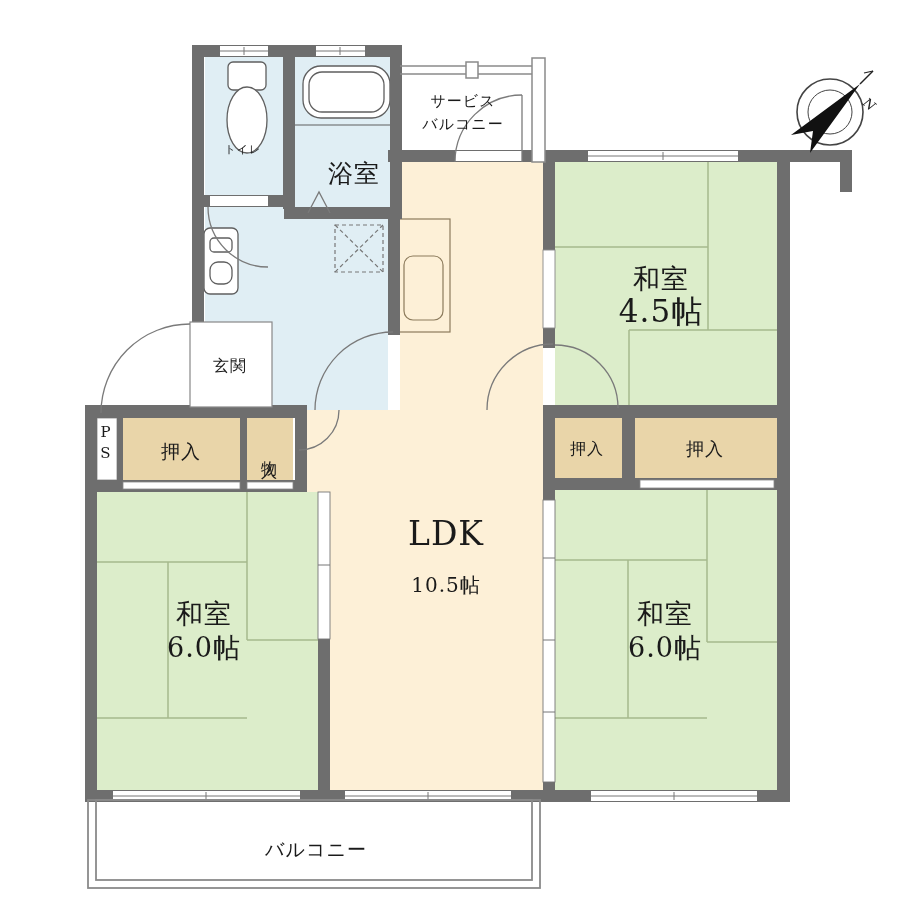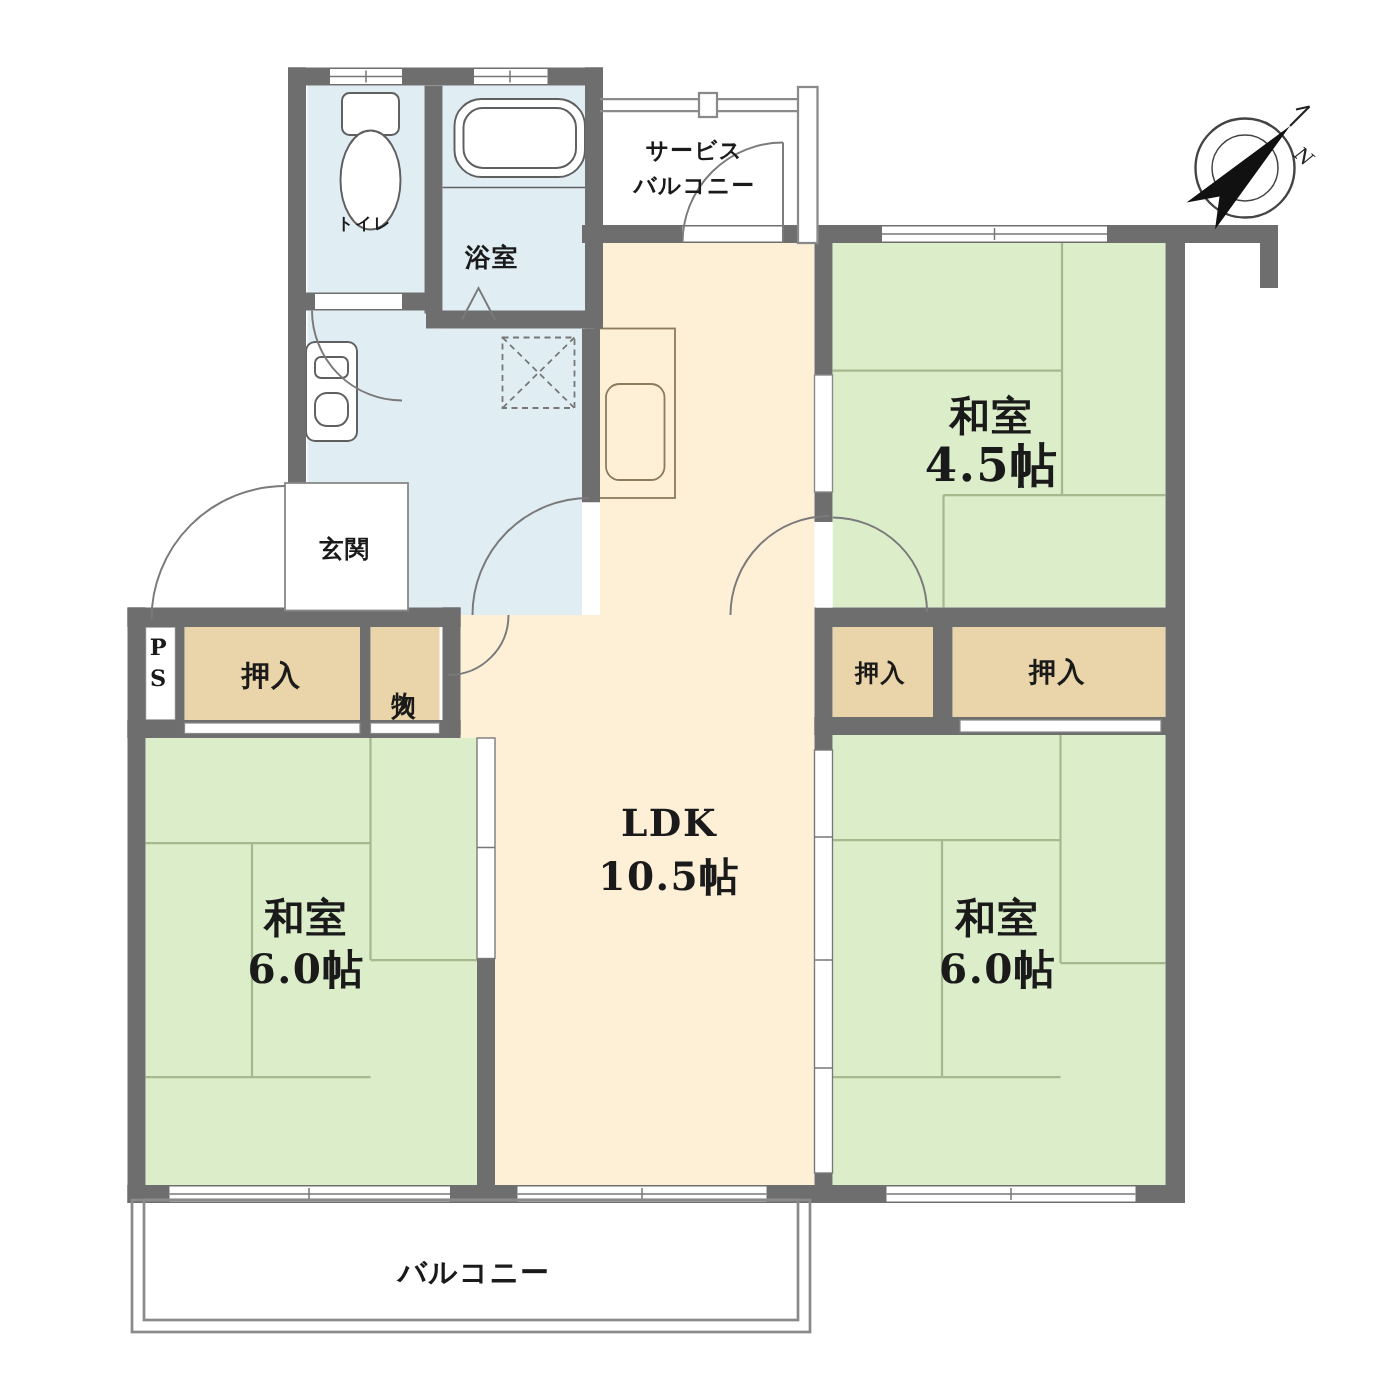--- a/index.html
+++ b/index.html
@@ -1,20 +1,20 @@
 <!DOCTYPE html>
 <html style="--wall: #6e6e6e; --tatami: #dcedca; --tatami_line: #a6b88d; --floor: #fdf0d7; --wet_area: #e0eef4; --closet: #e9d5a9; --outline: #6b6b6b; --text: #1a1a1a;"><head>
 <meta charset="utf-8">
 <style>
   html,body{margin:0;padding:0;background:#fff;}
   #plan{position:relative;width:920px;height:920px;background:#fff;overflow:hidden;
         font-family:"DejaVu Serif","Liberation Serif",serif;color:var(--text,#1a1a1a);}
   #plan svg{position:absolute;left:0;top:0;}
   .lbl{position:absolute;transform:translate(-50%,-50%);white-space:nowrap;
-       font-weight:700;color:var(--text,#1a1a1a);line-height:1;letter-spacing:1px;}
+       font-weight:400;color:var(--text,#1a1a1a);line-height:1;letter-spacing:1px;}
   .vert{writing-mode:vertical-rl;text-orientation:upright;letter-spacing:2px;}
 </style>
 </head>
 <body>
 
 <div id="plan">
 
 <svg width="920" height="920" viewBox="0 0 920 920">
 
   <g>
@@ -196,32 +196,32 @@
     <circle cx="830" cy="112" r="33" fill="none" stroke="#444" stroke-width="1.6"></circle>
     <circle cx="830" cy="112" r="22" fill="none" stroke="#444" stroke-width="1"></circle>
     <polygon points="860,84 810,153 813,131 791,135" fill="#111"></polygon>
     <line x1="860" y1="84" x2="873" y2="71" stroke="#222" stroke-width="1.4"></line>
     <line x1="873" y1="71" x2="864" y2="73" stroke="#222" stroke-width="1.2"></line>
     <text x="862" y="104" font-size="13" font-style="italic" fill="#222" transform="rotate(40 862 104)">N</text>
   </g>
 </svg>
 
   <div class="lbl" style="left:243px;top:149px;font-size:11px">トイレ</div>
-  <div class="lbl" style="left:328px;top:173px;font-size:17px">浴室</div>
+  <div class="lbl" style="left:354px;top:173px;font-size:25px">浴室</div>
   <div class="lbl" style="left:463px;top:101px;font-size:15px">サービス</div>
   <div class="lbl" style="left:463px;top:124px;font-size:15px">バルコニー</div>
   <div class="lbl" style="left:661px;top:278px;font-size:27px">和室</div>
   <div class="lbl" style="left:661px;top:311px;font-size:31px">4.5帖</div>
   <div class="lbl" style="left:230px;top:366px;font-size:16px">玄関</div>
   <div class="lbl" style="left:106px;top:432px;font-size:15px">P</div>
   <div class="lbl" style="left:106px;top:453px;font-size:15px">S</div>
   <div class="lbl" style="left:181px;top:451px;font-size:19px">押入</div>
   <div class="lbl vert" style="left:269px;top:450px;font-size:16px">物入</div>
   <div class="lbl" style="left:587px;top:449px;font-size:16px">押入</div>
   <div class="lbl" style="left:705px;top:449px;font-size:18px">押入</div>
-  <div class="lbl" style="left:446px;top:549px;font-size:25px">LDK</div>
-  <div class="lbl" style="left:446px;top:585px;font-size:26px">10.5帖</div>
+  <div class="lbl" style="left:446px;top:533px;font-size:33px">LDK</div>
+  <div class="lbl" style="left:446px;top:585px;font-size:20px">10.5帖</div>
   <div class="lbl" style="left:204px;top:613px;font-size:27px">和室</div>
   <div class="lbl" style="left:204px;top:647px;font-size:27px">6.0帖</div>
   <div class="lbl" style="left:665px;top:613px;font-size:27px">和室</div>
   <div class="lbl" style="left:665px;top:647px;font-size:27px">6.0帖</div>
   <div class="lbl" style="left:316px;top:849px;font-size:19px">バルコニー</div>
 </div>
 
 </body></html>

